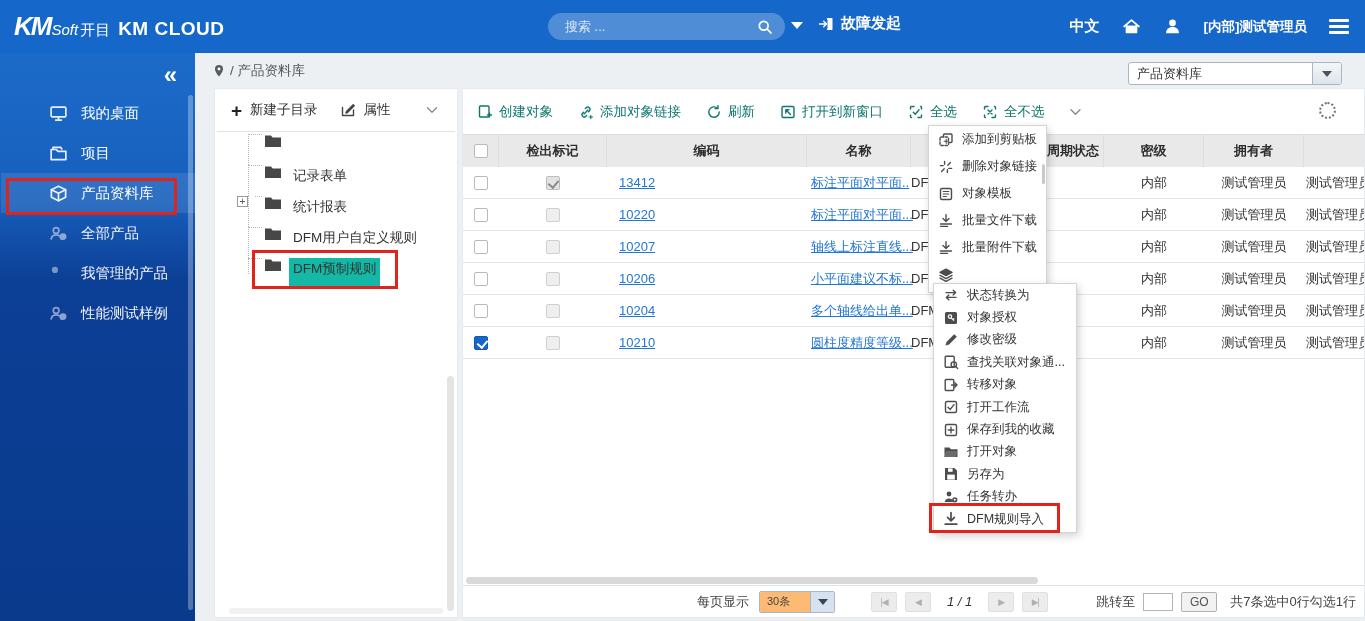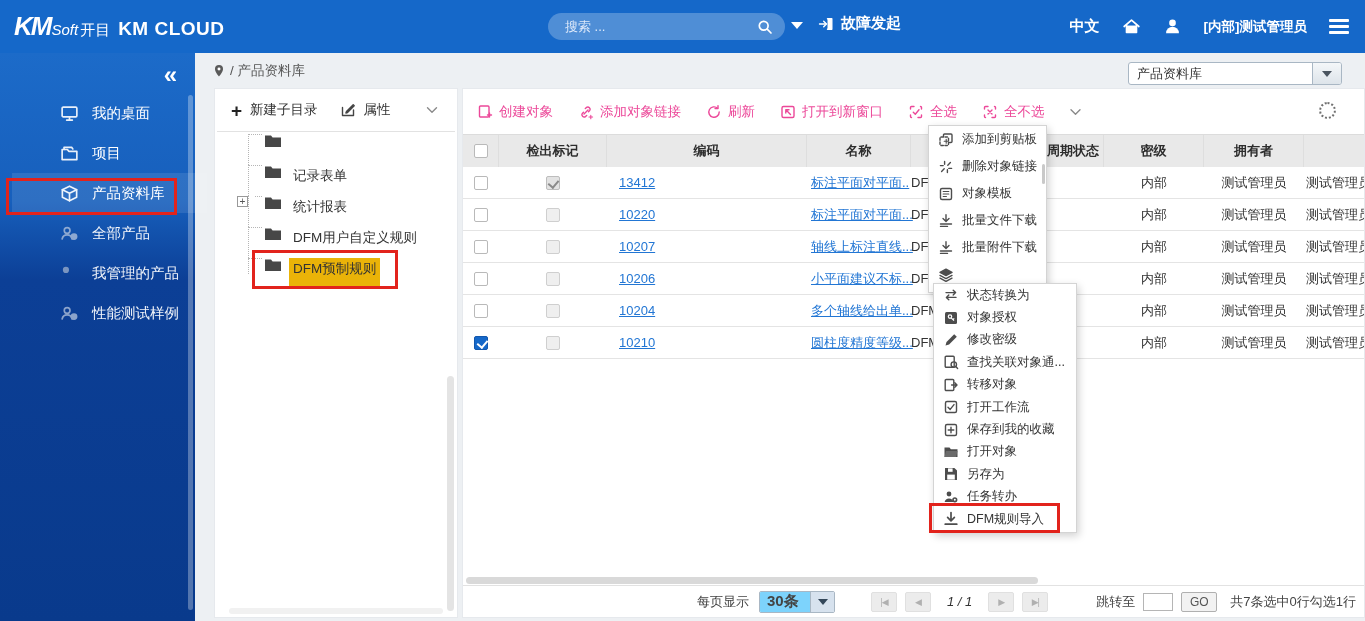--- a/index.html
+++ b/index.html
@@ -22,21 +22,21 @@
   .fault { position:absolute; left:818px; top:14px; display:flex; align-items:center; color:#fff; font-size:15px; font-weight:bold; gap:7px; }
   .top-right { position:absolute; right:0; top:0; height:53px; display:flex; align-items:center; gap:22px; padding-right:16px; color:#fff; }
   .lang { font-size:15px; font-weight:bold; }
   .username { font-size:13.5px; font-weight:bold; }
   .burger { display:flex; flex-direction:column; gap:3.5px; width:20px; }
   .burger i { height:2.5px; background:#fff; border-radius:1px; }
 
   
   .sidebar { position:absolute; left:0; top:53px; width:195px; height:568px; background:linear-gradient(180deg,#1c6bc9 0%,#175fbc 26%,#0c3f96 40%,#093a8c 100%); z-index:4; }
   .collapse { position:absolute; right:18px; top:8px; color:#fff; font-size:24px; font-weight:bold; cursor:pointer; }
-  .side-nav { position:absolute; top:40px; left:12px; width:100%; }
+  .side-nav { position:absolute; top:40px; left:1px; width:100%; }
   .side-item { position:relative; height:40px; display:flex; align-items:center; color:#fff; font-size:14.5px; padding-left:48px; gap:13px; white-space:nowrap; }
   .side-item.sel { background:rgba(255,255,255,.10); }
   .side-item .sic { width:19px; height:19px; flex:0 0 19px; }
   .side-item.dim { color:#f2f5fa; }
   .side-item.dim .sic { opacity:.75; }
   .side-scroll { position:absolute; right:2px; top:42px; width:5px; height:515px; background:rgba(255,255,255,.30); border-radius:3px; }
   .redbox { position:absolute; border:3px solid #e2231c; z-index:30; pointer-events:none; }
   .rb-side { left:6px; top:125px; width:171px; height:37px; }
 
   
@@ -57,28 +57,28 @@
   .tree-hdr .lbl { margin-right:14px; }
   .tree-hdr .chev { margin-left:auto; }
   .tree-div { height:1px; background:#e2e2e2; margin:0 2px; }
   .tree-body { position:relative; padding-top:2px; }
   .tree-row { position:relative; height:31px; display:flex; font-size:13.5px; color:#333; }
   .guide { position:absolute; left:33px; top:0; bottom:0; border-left:1px dotted #b5b5b5; }
   .guide.last { bottom:15px; }
   .stub { width:14px; border-top:1px dotted #b5b5b5; margin-left:33px; }
   .tree-row .fold { width:18px; height:14px; margin-left:2px; flex:0 0 18px; }
   .tree-row .tl { margin-left:7px; padding:2px 4px; white-space:nowrap; }
-  .tree-row.sel .tl { background:#eab308; }
+  .tree-row.sel .tl { background:#14b8a6; }
   .expander { position:absolute; left:22px; width:11px; height:11px; border:1px solid #999; background:#fff; font-size:10px; line-height:9px; text-align:center; color:#555; }
   .tree-scroll { position:absolute; right:3px; top:287px; width:7px; height:235px; background:#e4e4e4; border-radius:4px; }
   .tree-hscroll { position:absolute; left:14px; right:14px; bottom:3px; height:6px; background:#f1f1f1; border-radius:3px; }
   .rb-tree { left:252px; top:250px; width:146px; height:39px; }
 
   
-  .obj-toolbar { height:45px; display:flex; align-items:center; padding-left:14px; gap:25px; font-size:13.5px; color:#ec4899; }
+  .obj-toolbar { height:45px; display:flex; align-items:center; padding-left:14px; gap:25px; font-size:13.5px; color:#0f766e; }
   .tb-item { display:flex; align-items:center; gap:6px; white-space:nowrap; cursor:pointer; }
   .tb-chev { margin-left:-4px; cursor:pointer; }
   .sync { position:absolute; right:28px; top:13px; width:17px; height:17px; border:2px dotted #6f6f6f; border-radius:50%; }
 
   
   .grid { width:960px; font-size:13px; }
   .g-hrow { display:flex; height:33px; background:#e9e9e9; border-top:1px solid #dcdcdc; align-items:center; font-weight:bold; color:#2d2d2d; }
   .g-row { display:flex; height:32px; align-items:center; border-bottom:1px solid #e4e4e4; background:#fff; }
   .gc { display:flex; align-items:center; justify-content:center; height:100%; }
   .g-hrow .gc { border-right:1px solid #dedede; }
@@ -95,21 +95,21 @@
   .cb.on.blue { background:#1568c9; border-color:#1257ad; }
   .cb.on.blue::after { content:""; position:absolute; left:3.5px; top:1px; width:5px; height:8px; border:solid #fff; border-width:0 2px 2px 0; transform:rotate(40deg); }
   .typ { color:#333; white-space:nowrap; }
 
   .hscrollbar { position:absolute; left:3px; top:488px; width:572px; height:7px; background:#d9d9d9; border-radius:4px; }
 
   
   .bottom-bar { position:absolute; left:0; right:0; top:496px; height:32px; border-top:1px solid #e2e2e2; display:flex; align-items:center; font-size:13px; color:#444; }
   .pp-label { margin-left:234px; }
   .pp-select { margin-left:10px; display:flex; height:22px; border:1px solid #a9b7c4; border-radius:2px; overflow:hidden; }
-  .pp-select .val { width:50px; background:#7dd3fc; display:flex; align-items:center; padding-left:7px; font-size:15px;font-weight:bold; }
+  .pp-select .val { width:50px; background:#fdba74; display:flex; align-items:center; padding-left:7px; font-size:11px; }
   .pp-select .arrow-seg { width:24px; background:#d7e2ee; border-left:1px solid #a9b7c4; display:flex; align-items:center; justify-content:center; }
   .pp-select .tri-down { border-top-color:#33475a; }
   .pager { display:flex; align-items:center; gap:8px; margin-left:36px; }
   .pg-btn { width:26px; height:20px; background:#ececec; border:1px solid #e0e0e0; border-radius:2px; color:#b0b0b0; font-size:9px; display:flex; align-items:center; justify-content:center; letter-spacing:-1px; }
   .pg-num { margin:0 8px; color:#333;font-style:italic; }
   .jump-label { margin-left:48px; }
   .jump-input { width:30px; height:18px; border:1px solid #b5b5b5; margin-left:8px; outline:none; font-size:12px; padding:0 3px; }
   .go-btn { width:36px; height:20px; border:1px solid #b0b0b0; background:#f2f2f2; color:#555; font-size:12px; display:flex; align-items:center; justify-content:center; margin-left:8px; border-radius:2px; }
   .summary { margin-left:auto; padding-right:8px; display:flex; gap:0; white-space:nowrap; }
 

